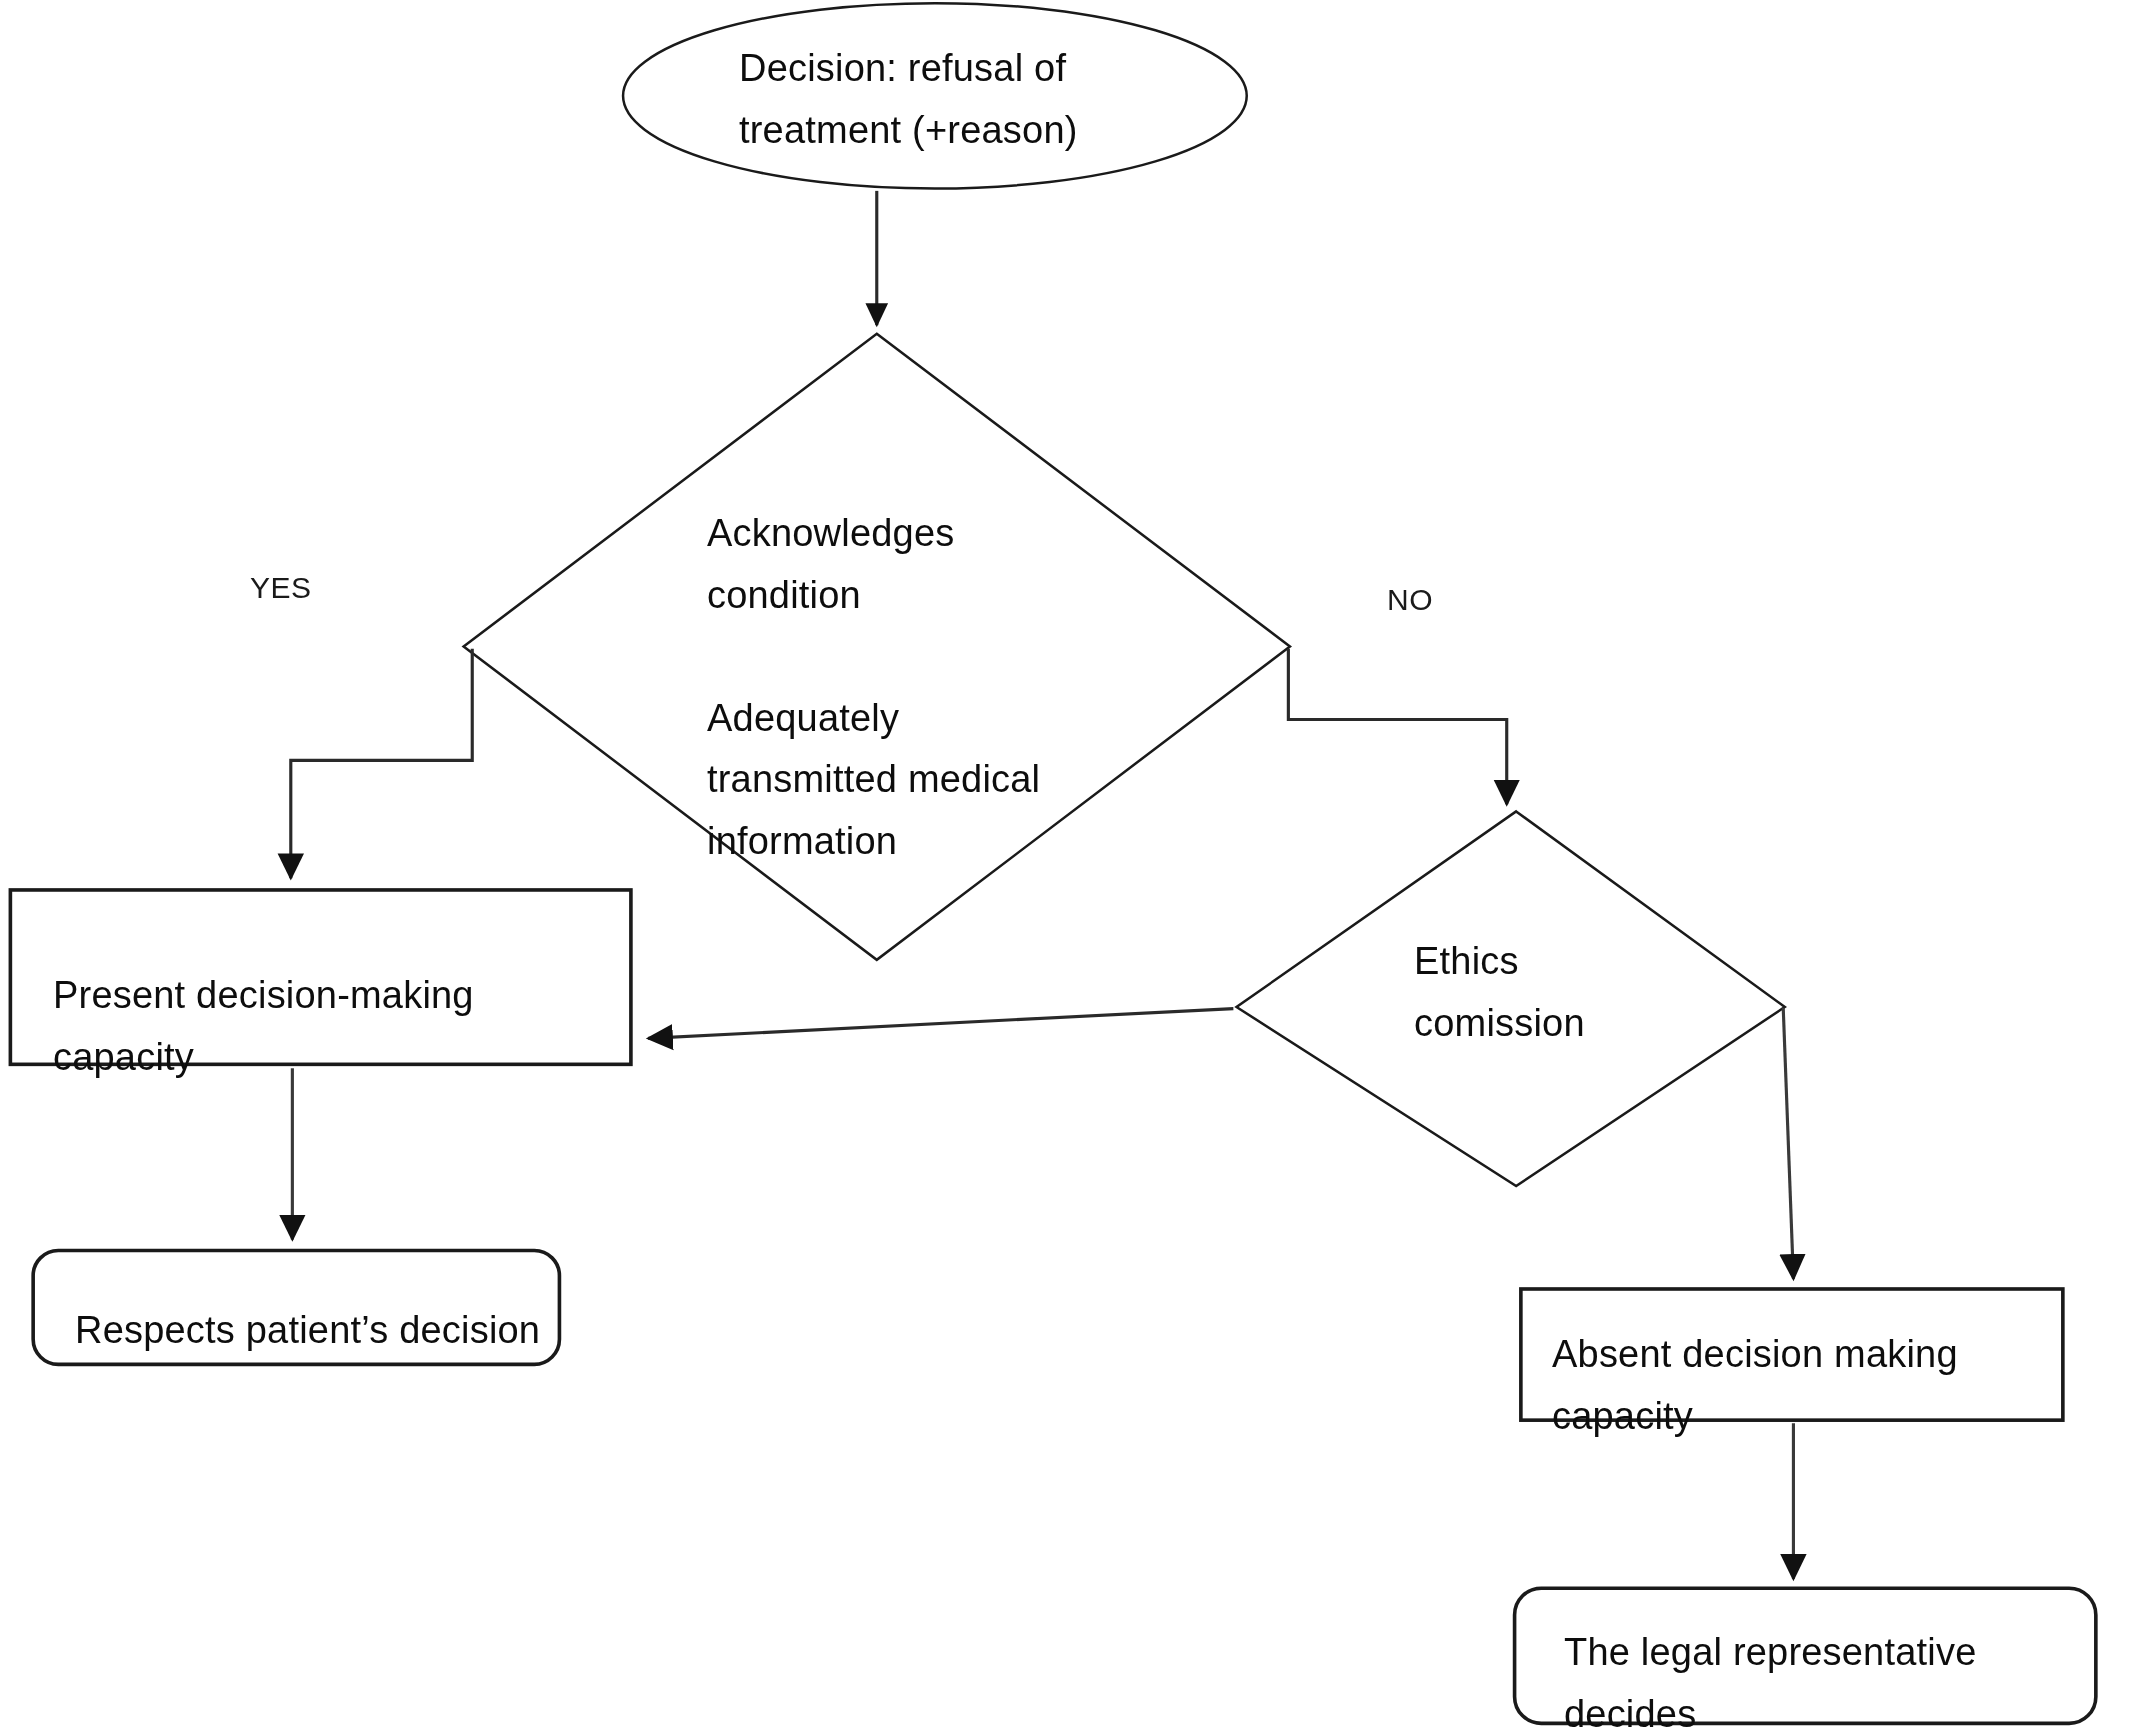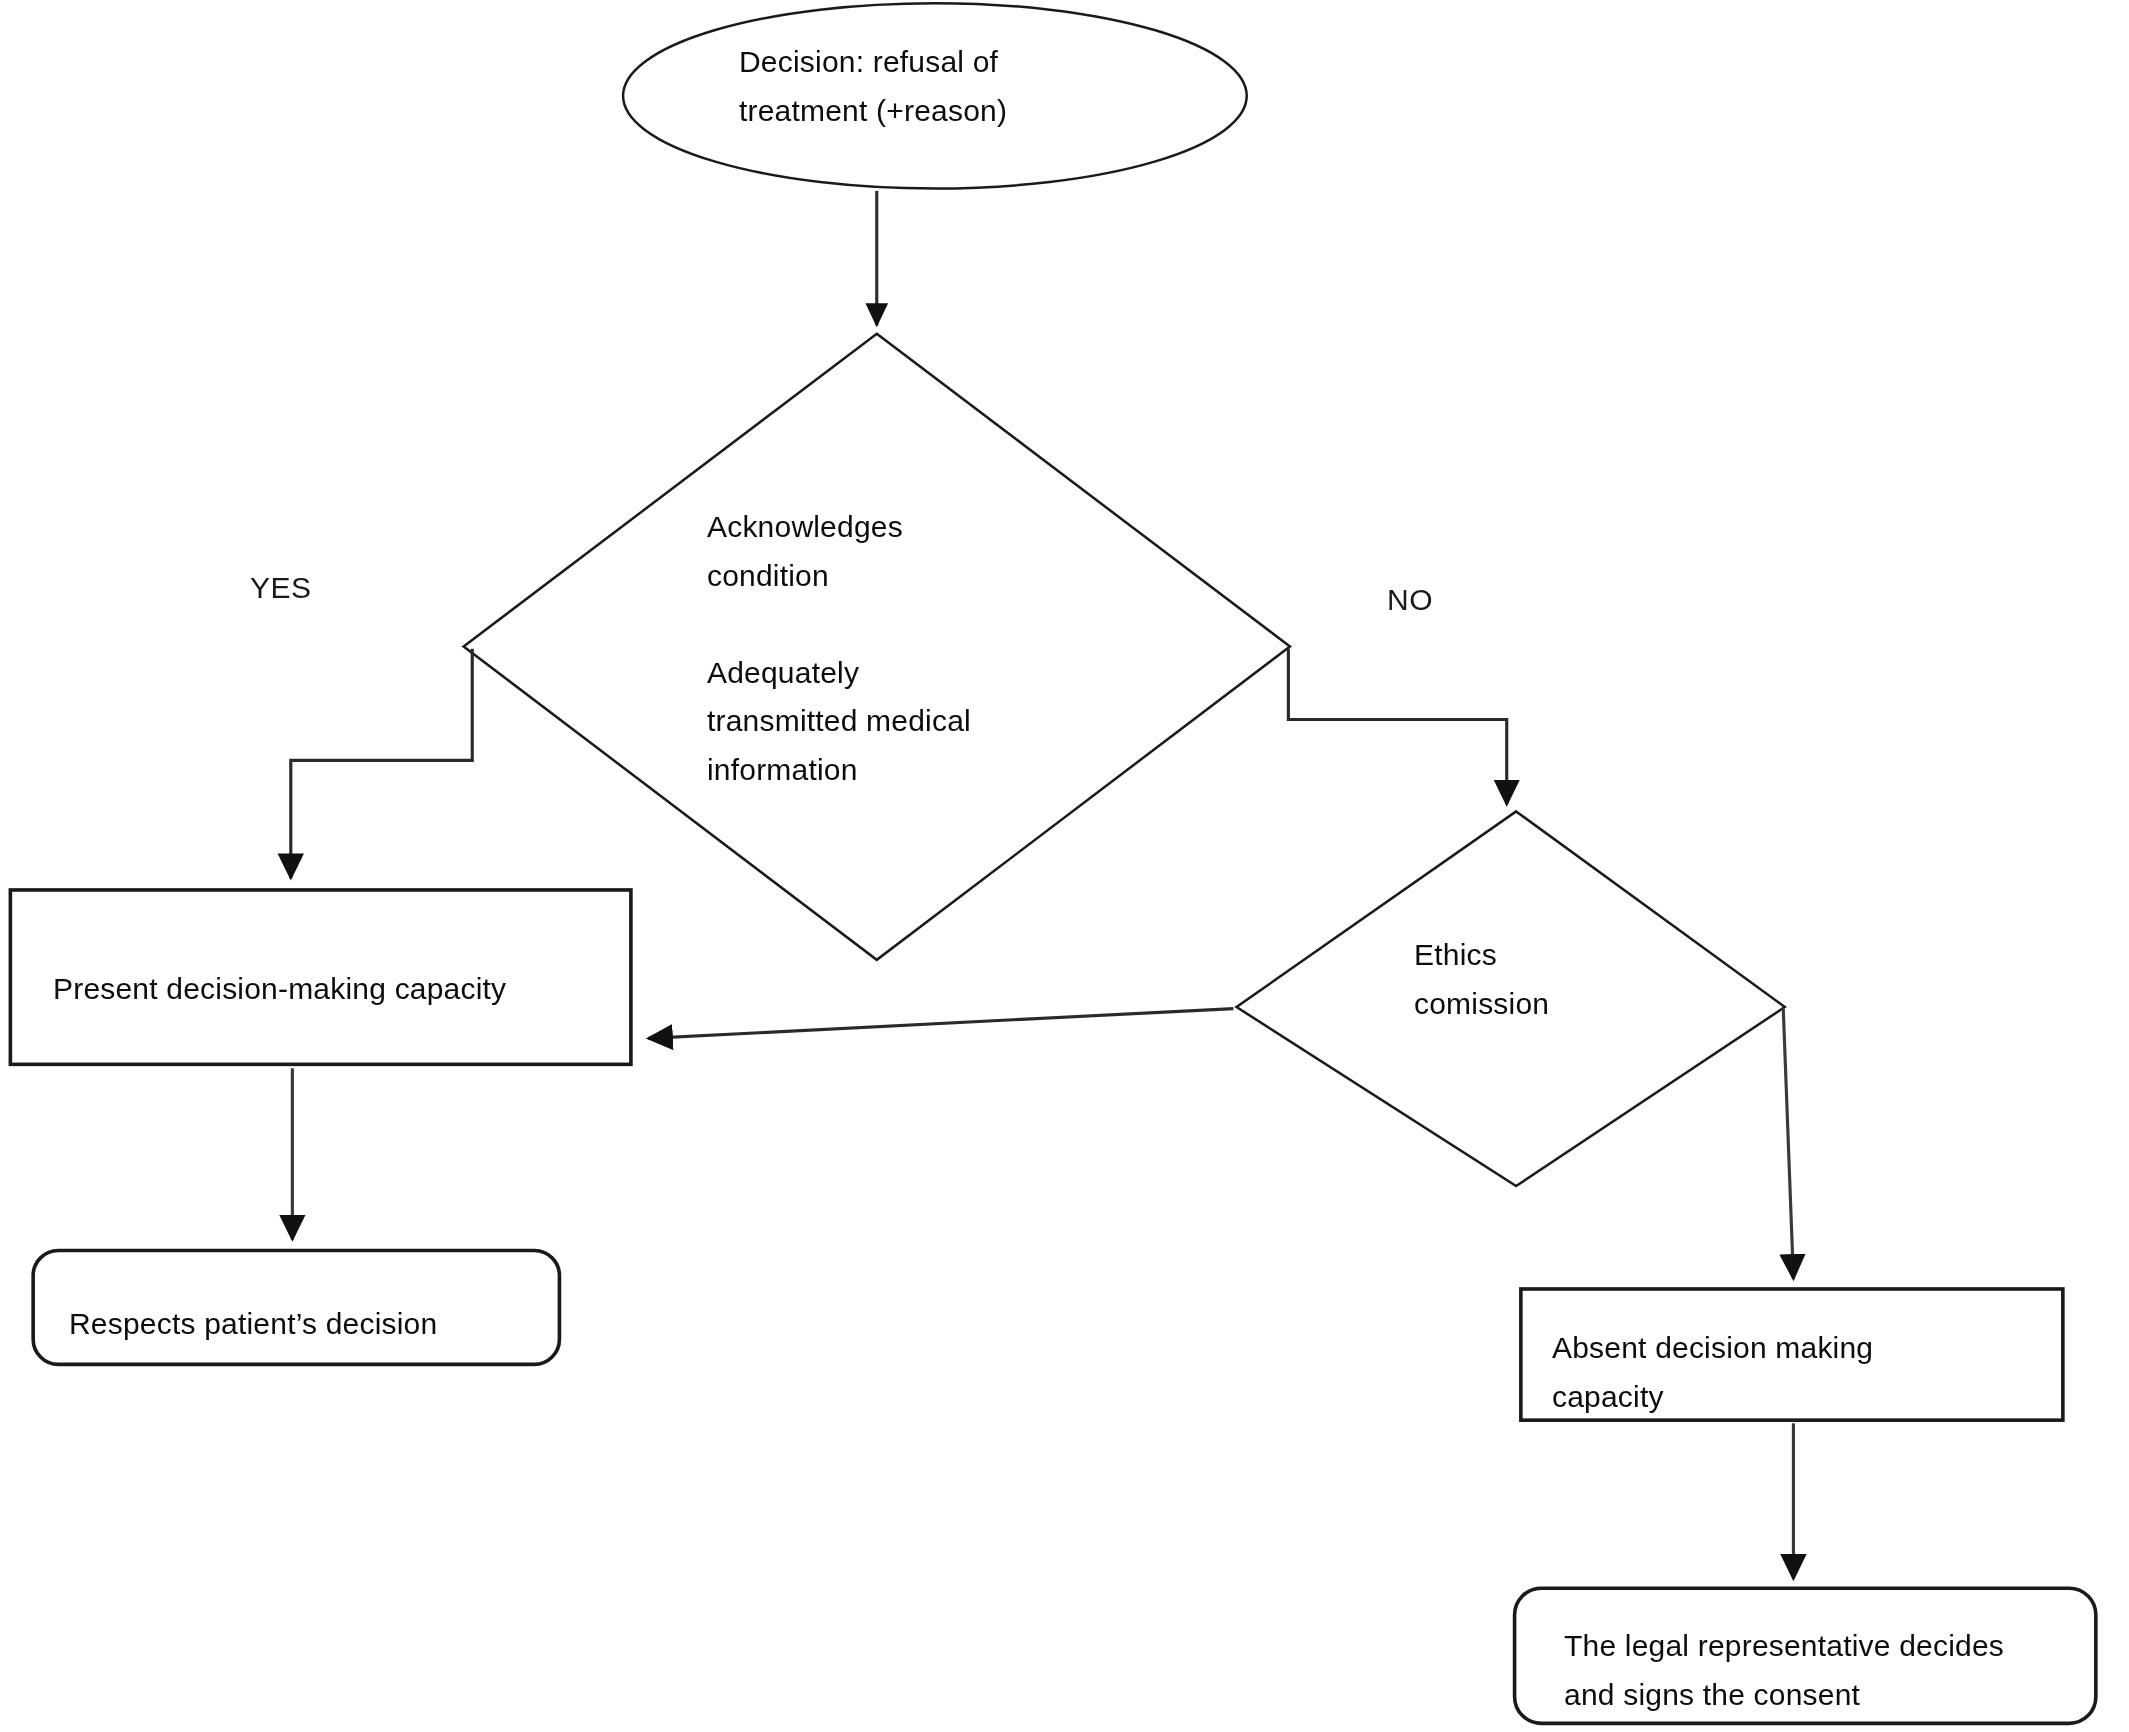--- a/index.html
+++ b/index.html
@@ -19,38 +19,38 @@
     position: absolute;
     left: 0;
     top: 0;
     width: 2129px;
     height: 1732px;
   }
   .node-label {
     position: absolute;
     color: #0d0d0d;
     font-family: "Liberation Sans", sans-serif;
-    font-size: 30px;
+    font-size: 38px;
     line-height: 1.62;
     white-space: pre-line;
     letter-spacing: 0.2px;
   }
   .branch-label {
     position: absolute;
     color: #1a1a1a;
     font-family: "Liberation Sans", sans-serif;
     font-size: 30px;
     line-height: 1.2;
     letter-spacing: 0.5px;
   }
   
   #start-label      { left: 739px;  top: 38px;  width: 440px; }
   #condition-label  { left: 707px;  top: 503px; width: 440px; }
   #present-label    { left: 53px;   top: 965px; width: 550px; }
-  #respects-label   { left: 69px;   top: 1300px; width: 503px; }
+  #respects-label   { left: 75px;   top: 1300px; width: 503px; }
   #ethics-label     { left: 1414px; top: 931px; width: 330px; }
   #absent-label     { left: 1552px; top: 1324px; width: 503px; }
   #legal-label      { left: 1564px; top: 1622px; width: 519px; }
   #yes-label        { left: 250px;  top: 570px; text-align: right; }
   #no-label         { left: 1387px; top: 574px; margin-top: 8px; }
 </style>
 </head>
 <body>
 
 <div id="stage">

